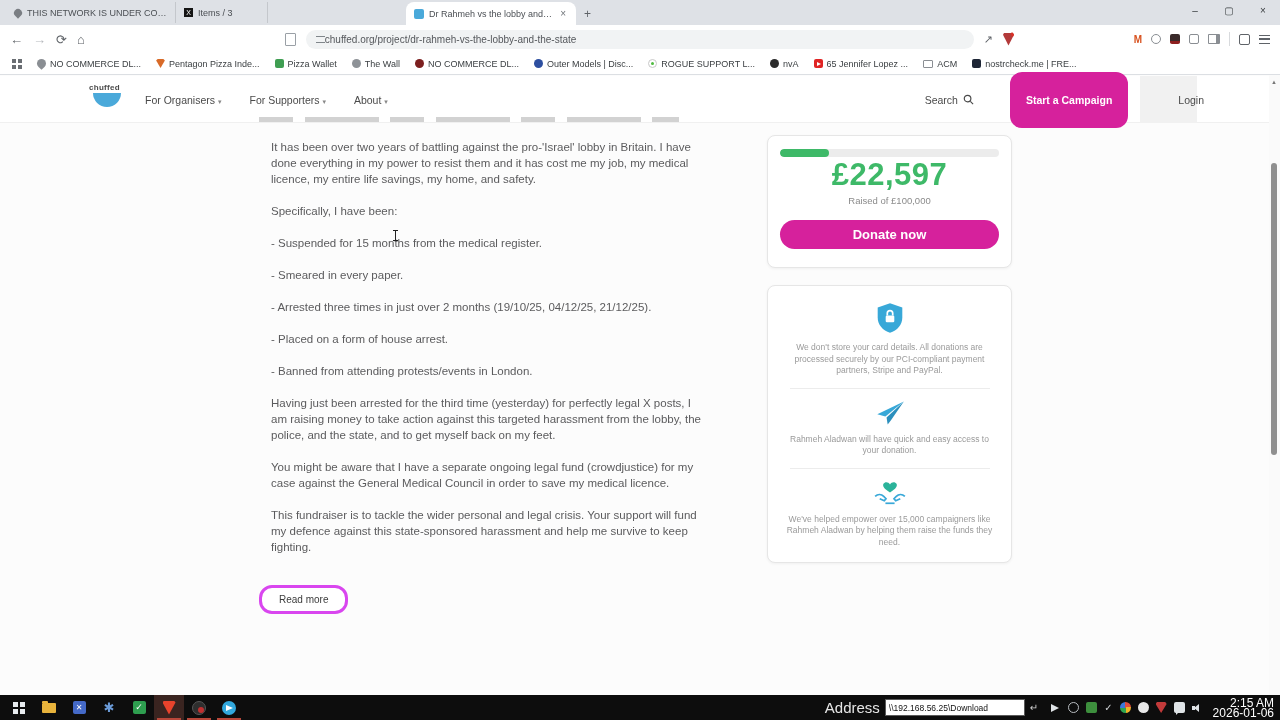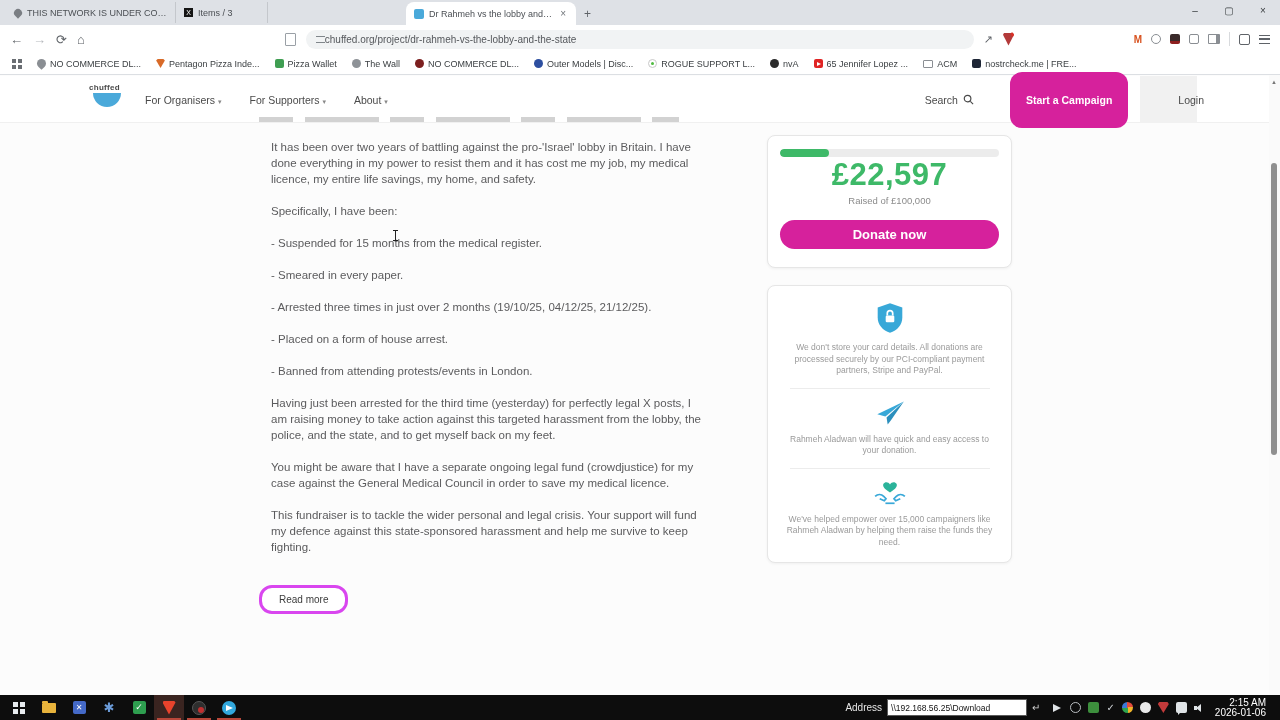--- a/index.html
+++ b/index.html
@@ -119,40 +119,40 @@
   .ico-bluetools { width:13px; height:13px; background:#4469c7; border-radius:2px; color:#fff; font-size:8px; line-height:13px; text-align:center; }
   .ico-bird { color:#6b9bd8; font-size:13px; line-height:13px; }
   .ico-greencheck { width:13px; height:13px; background:#2e9e4f; border-radius:2px; color:#fff; font-size:9px; line-height:13px; text-align:center; }
   .ico-brave { width:13px; height:14px; background:#e8432c; clip-path:polygon(50% 100%,0 15%,12% 0,88% 0,100% 15%); }
   .ico-obs { width:14px; height:14px; border-radius:50%; background:#2e2e2e; border:1px solid #555; position:relative; }
   .ico-obs::after { content:""; position:absolute; right:1px; bottom:1px; width:6px; height:6px; border-radius:50%; background:#c03030; }
   .ico-telegram { width:14px; height:14px; border-radius:50%; background:#31a8dd; position:relative; }
   .ico-telegram::after { content:""; position:absolute; left:4px; top:4px; border-left:7px solid #fff; border-top:3px solid transparent; border-bottom:3px solid transparent; }
 
   .addr-zone { margin-left:auto; display:flex; align-items:center; gap:5px; }
-  .addr-label { font-size:10px; color:#e6e6e6; }
+  .addr-label { font-size:15px; color:#e6e6e6; }
   .addr-input { width:140px; height:17px; border:1px solid #5a5a5a; background:#fff; font-size:8.5px; font-family:"Liberation Sans",sans-serif; color:#111; padding:0 3px; }
   .addr-go { color:#cfcfcf; font-size:10px; margin-right:4px; }
 
   .tray { display:flex; align-items:center; gap:7px; margin:0 8px; }
   .tr { width:11px; height:11px; flex:none; }
   .tr-plane { background:transparent; position:relative; }
   .tr-plane::after { content:""; position:absolute; left:1px; top:2px; border-left:8px solid #dfe3e6; border-top:4px solid transparent; border-bottom:4px solid transparent; }
   .tr-circle { border-radius:50%; border:1.5px solid #b9bdc1; }
   .tr-green { background:#3d8f3d; border-radius:2px; }
   .tr-check { color:#cfd3d6; font-size:10px; line-height:11px; width:auto; }
   .tr-multi { border-radius:50%; background:conic-gradient(#e04b3c 0 25%, #f0b429 25% 50%, #2ea44f 50% 75%, #3b78d8 75% 100%); }
   .tr-bulb { border-radius:50%; background:#e9e9e9; }
   .tr-redshield { background:#c23a3a; clip-path:polygon(50% 100%,0 18%,12% 0,88% 0,100% 18%); }
   .tr-chat { background:#dfe3e6; border-radius:2px; position:relative; }
   .tr-chat::after { content:""; position:absolute; left:2px; bottom:-2px; border-top:3px solid #dfe3e6; border-right:3px solid transparent; }
   .tr-vol { position:relative; width:13px; }
   .tr-vol::before { content:""; position:absolute; left:0; top:3.5px; width:3px; height:4px; background:#dfe3e6; }
   .tr-vol::after { content:""; position:absolute; left:2px; top:1.5px; border-right:5px solid #dfe3e6; border-top:4px solid transparent; border-bottom:4px solid transparent; }
-  .clock { text-align:right; font-size:10px; line-height:10px; color:#fff; margin-right:14px; white-space:nowrap; }
+  .clock { text-align:right; font-size:12px; line-height:10px; color:#fff; margin-right:6px; white-space:nowrap; }
 
   .assure-card svg { display:block; margin:0 auto; }
 </style>
 </head>
 <body>
 
 <div class="screen">
 
   <div class="tabstrip">
     <div class="tab inactive" style="width:170px; margin-left:6px;">

